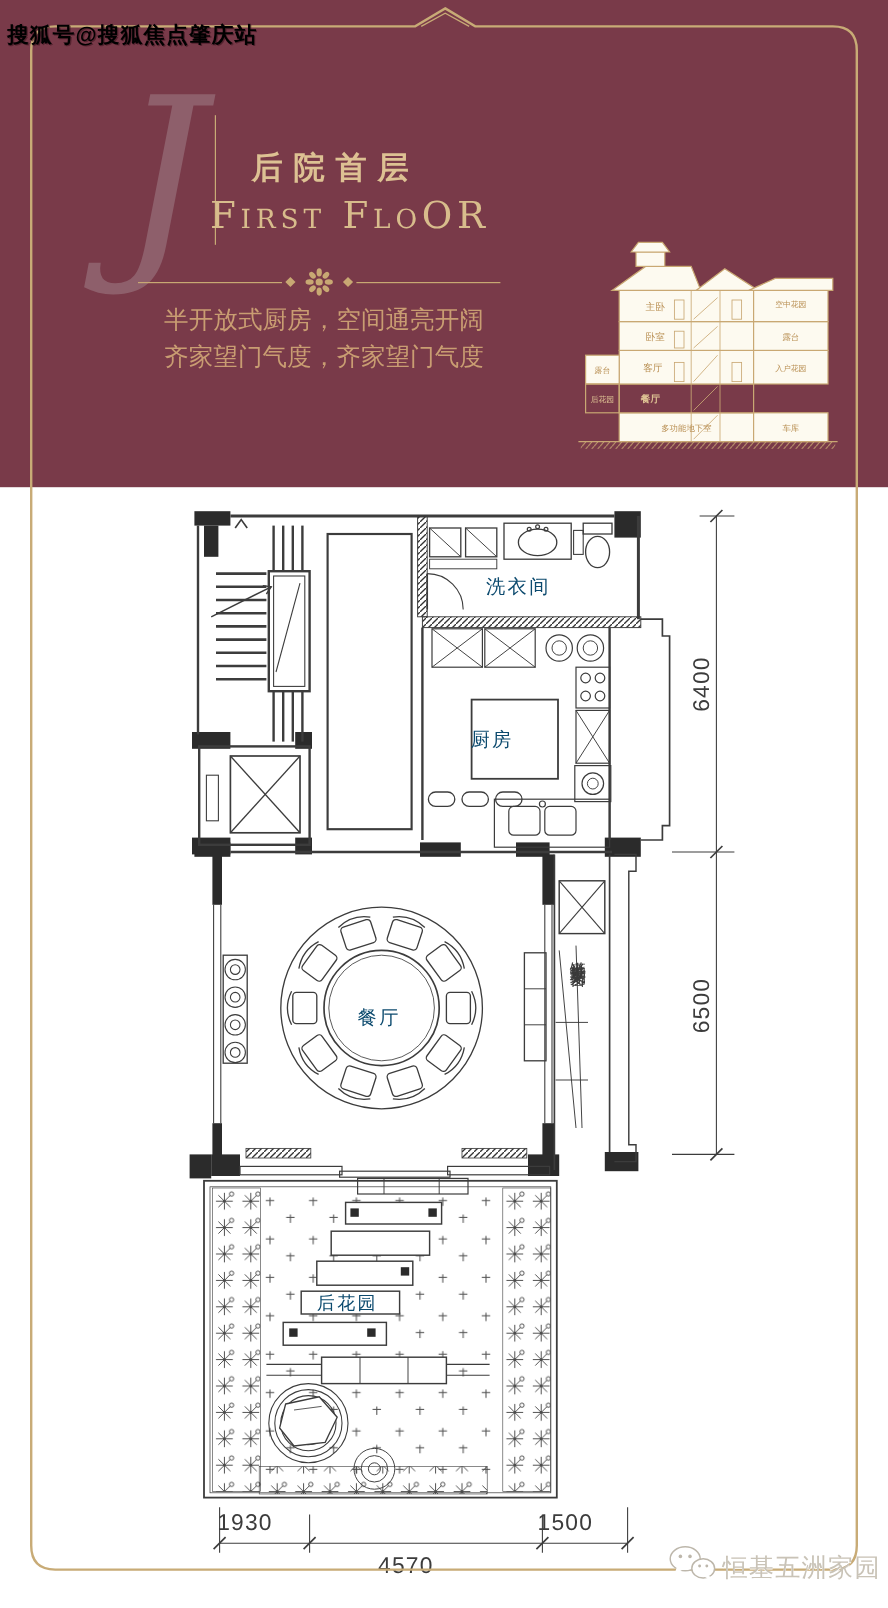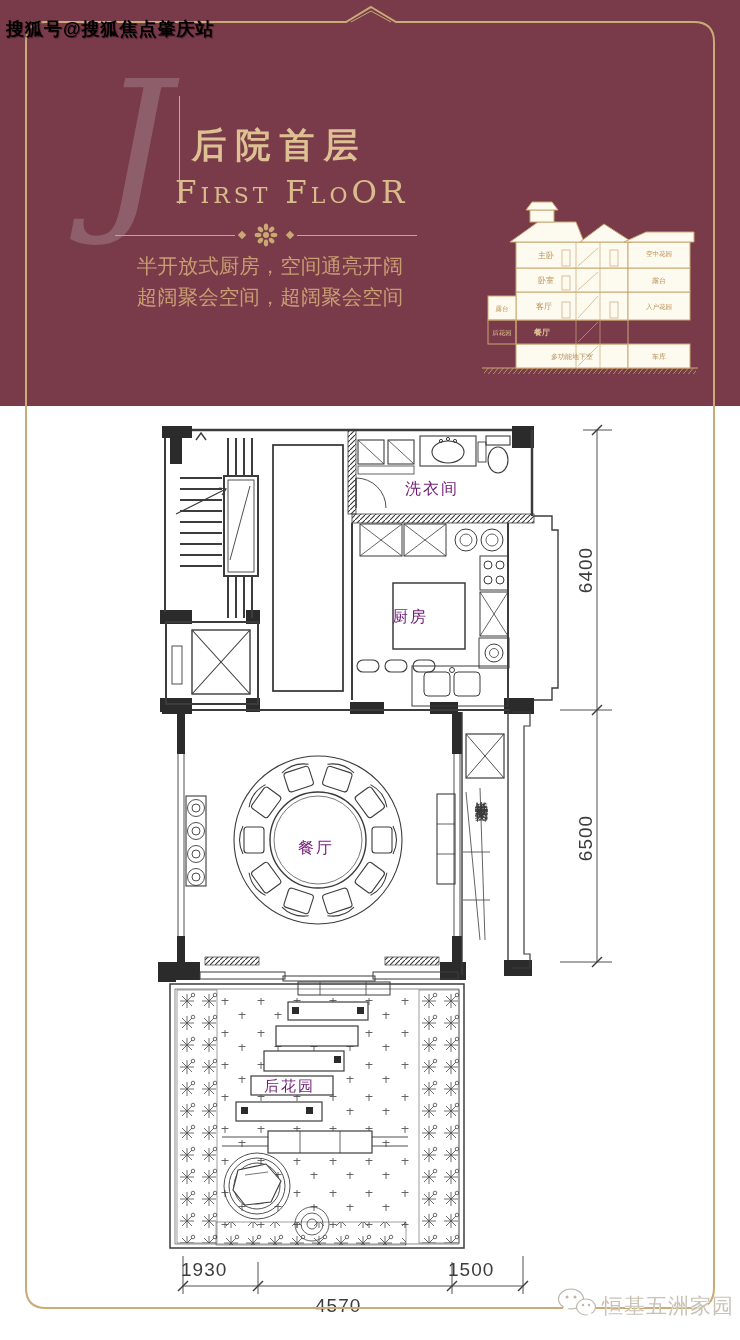--- a/index.html
+++ b/index.html
@@ -3,33 +3,33 @@
 <meta charset="utf-8">
 <style>
   html,body{margin:0;padding:0;}
   body{width:740px;height:1340px;position:relative;background:#ffffff;overflow:hidden;
        font-family:"Liberation Sans",sans-serif;}
   .hero{position:absolute;left:0;top:0;width:740px;height:406px;background:#793a49;}
   .monogram{position:absolute;left:100px;top:58px;font-family:"DejaVu Serif",serif;
             font-style:italic;font-size:178px;line-height:1;color:#8e5f6b;}
   .title-divider{position:absolute;left:179px;top:96px;width:1px;height:108px;background:#c8ab76;}
   .title-block{position:absolute;left:175px;top:122px;width:200px;text-align:center;}
-  .title-cn{font-family:"DejaVu Serif",serif;font-size:35px;font-weight:bold;color:#ddc193;
+  .title-cn{font-family:"DejaVu Serif",serif;font-size:26px;font-weight:bold;color:#ddc193;
             letter-spacing:9px;text-indent:9px;white-space:nowrap;text-align:center;}
   .title-en{margin-top:5px;font-family:"DejaVu Serif",serif;font-variant:small-caps;
             font-size:31px;color:#d8bc8c;letter-spacing:4px;white-space:nowrap;}
   .divider{position:absolute;left:115px;top:221px;width:302px;display:flex;align-items:center;}
   .divider .ln{flex:1;height:1px;background:#c8a873;position:relative;}
   .divider .diamond{width:6px;height:6px;background:#c8a873;transform:rotate(45deg);margin:0 4px;}
   .divider .flower{margin:0 3px;}
   .desc{position:absolute;left:30px;top:251px;width:480px;text-align:center;
         font-family:"DejaVu Serif",serif;font-size:20.5px;line-height:31px;color:#c99d72;}
   .sohu{position:absolute;left:6px;top:6px;color:#000000;font-size:18px;font-weight:bold;
         letter-spacing:1px;text-shadow:1px 1px 0 rgba(60,20,30,.6);margin-top:11px;}
-  .plan-label{position:absolute;color:#701a75;font-size:16px;letter-spacing:2px;white-space:nowrap;}
+  .plan-label{position:absolute;color:#0c4a6e;font-size:16px;letter-spacing:2px;white-space:nowrap;}
   .vert-note{position:absolute;left:472px;top:790px;height:150px;color:#3a3a3a;font-size:13.5px;
              writing-mode:vertical-rl;text-orientation:upright;letter-spacing:1px;}
   .dim{position:absolute;color:#3c3c3c;font-size:19px;letter-spacing:1px;}
   .dim-v{width:56px;height:56px;display:flex;align-items:center;justify-content:center;
          transform:rotate(-90deg);}
   .dim-b{width:80px;text-align:left;}
   .wechat-mark{position:absolute;left:556px;top:1286px;display:flex;align-items:flex-end;
                color:#c9c3b7;font-size:21px;letter-spacing:1px;text-shadow:0 1px 0 #ffffff;}
   .frame-svg,.plan-svg,.section-svg{position:absolute;pointer-events:none;}
 </style>
@@ -63,21 +63,21 @@
         <ellipse cx="8.4" cy="19.6" rx="2.2" ry="3.2" transform="rotate(45 8.4 19.6)"></ellipse>
       </g>
     </g>
   </svg>
   <div class="diamond"></div>
   <div class="ln"></div>
 </div>
 
 <div class="desc">
   <div>半开放式厨房，空间通亮开阔</div>
-  <div>超阔聚会空间，超阔聚会空间</div>
+  <div>齐家望门气度，齐家望门气度</div>
 </div>
 
 <svg class="section-svg" style="left:480px;top:192px;" width="230" height="200" viewBox="0 0 230 200">
   <defs>
     <pattern id="ghatch" width="5" height="6" patternUnits="userSpaceOnUse">
       <line x1="0" y1="6" x2="5" y2="0" stroke="#c9a873" stroke-width="0.8"></line>
     </pattern>
   </defs>
   <g stroke="#c9a873" stroke-width="1" fill="none">
 

